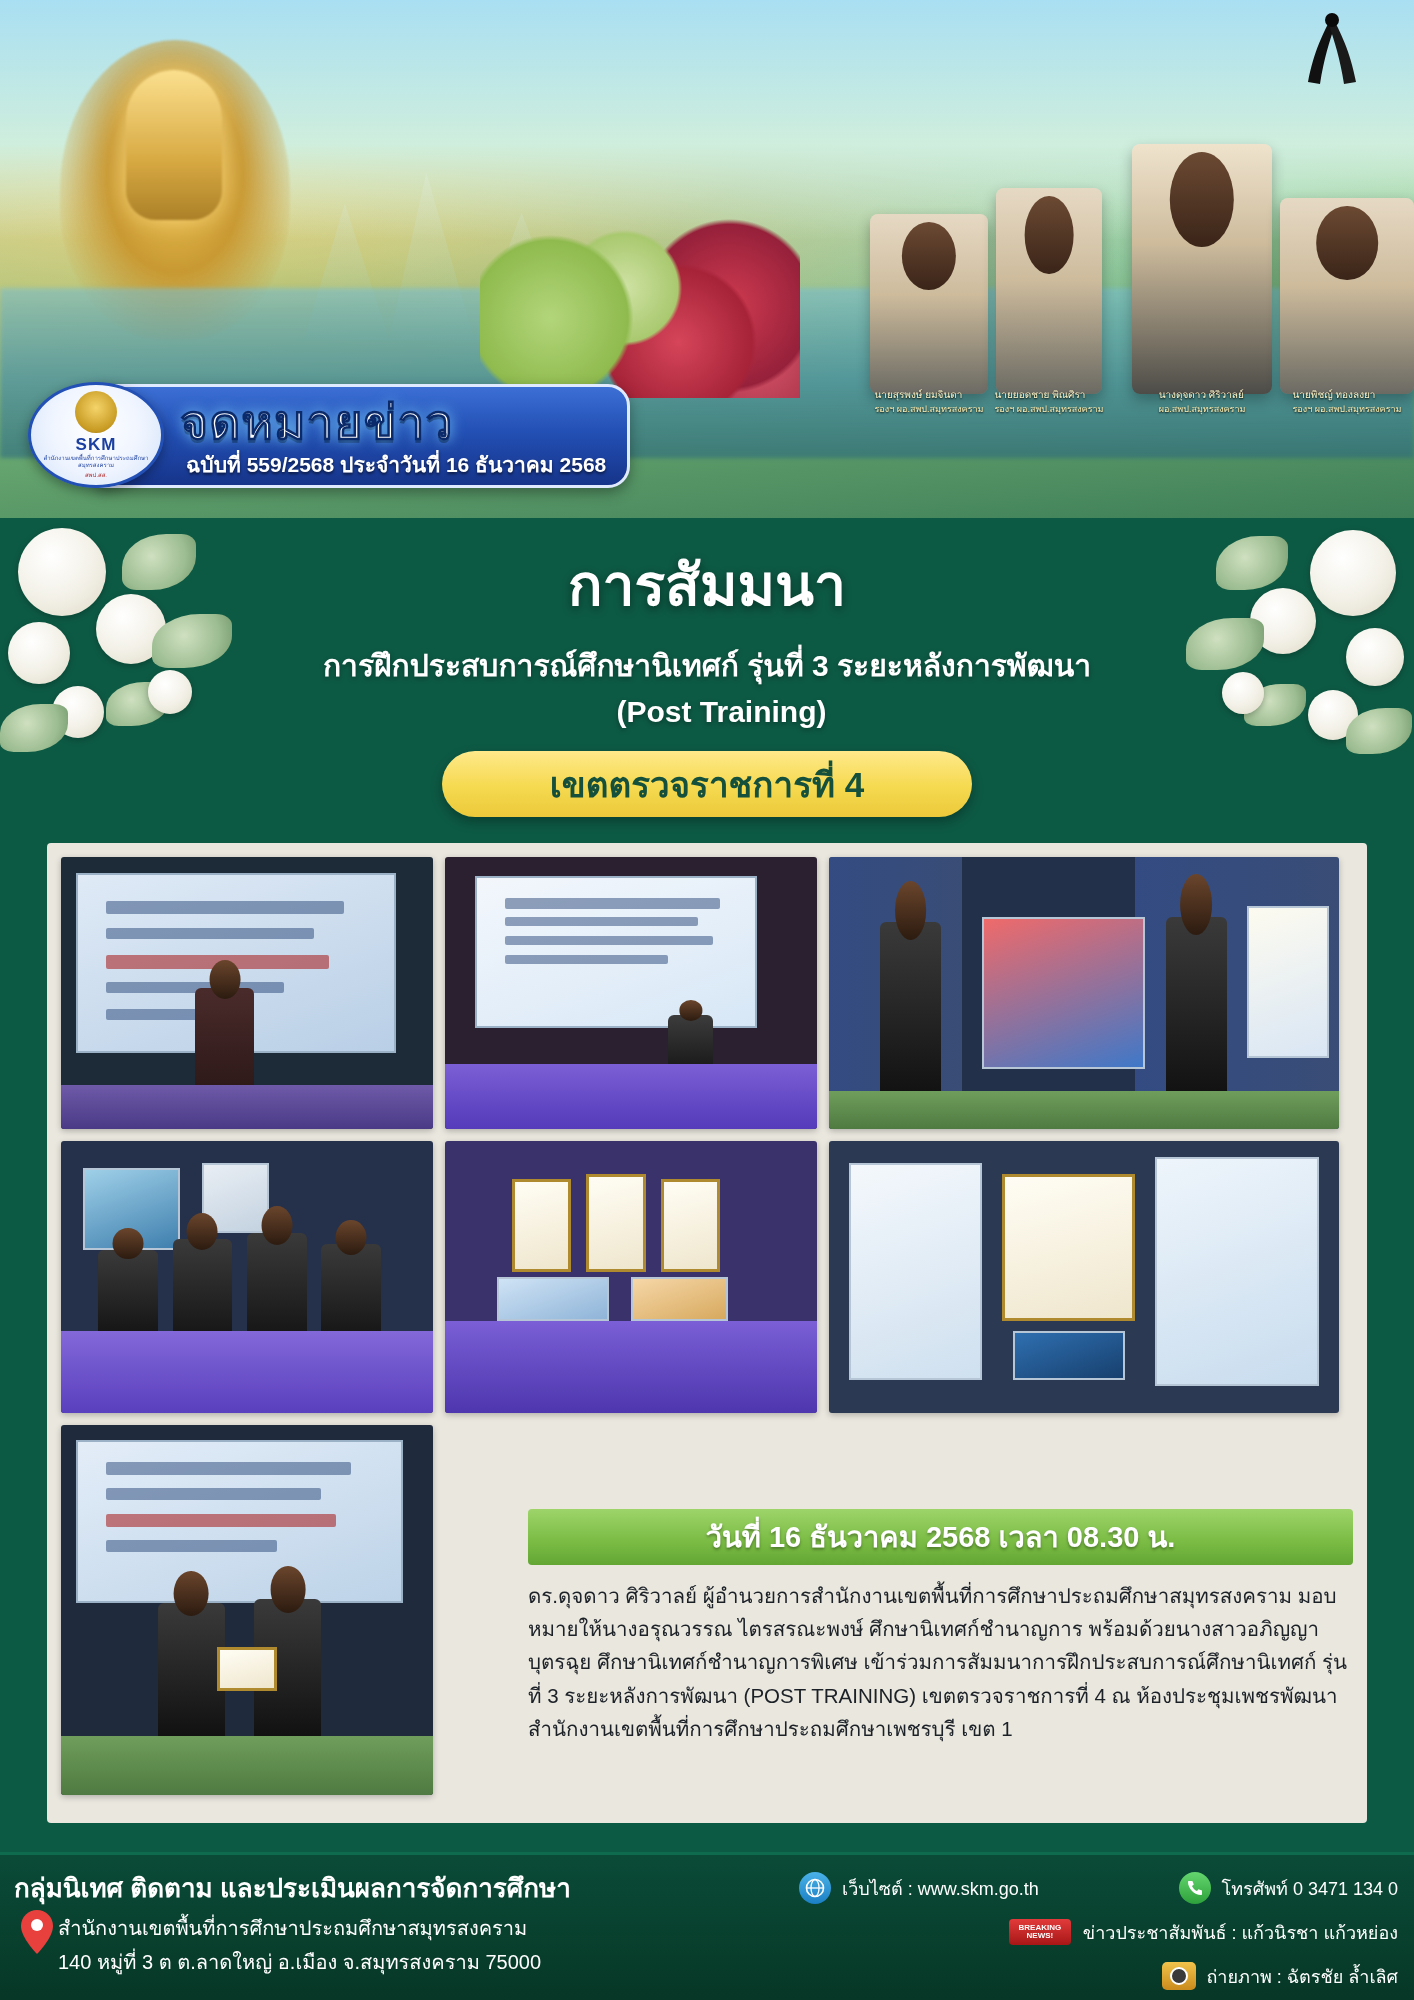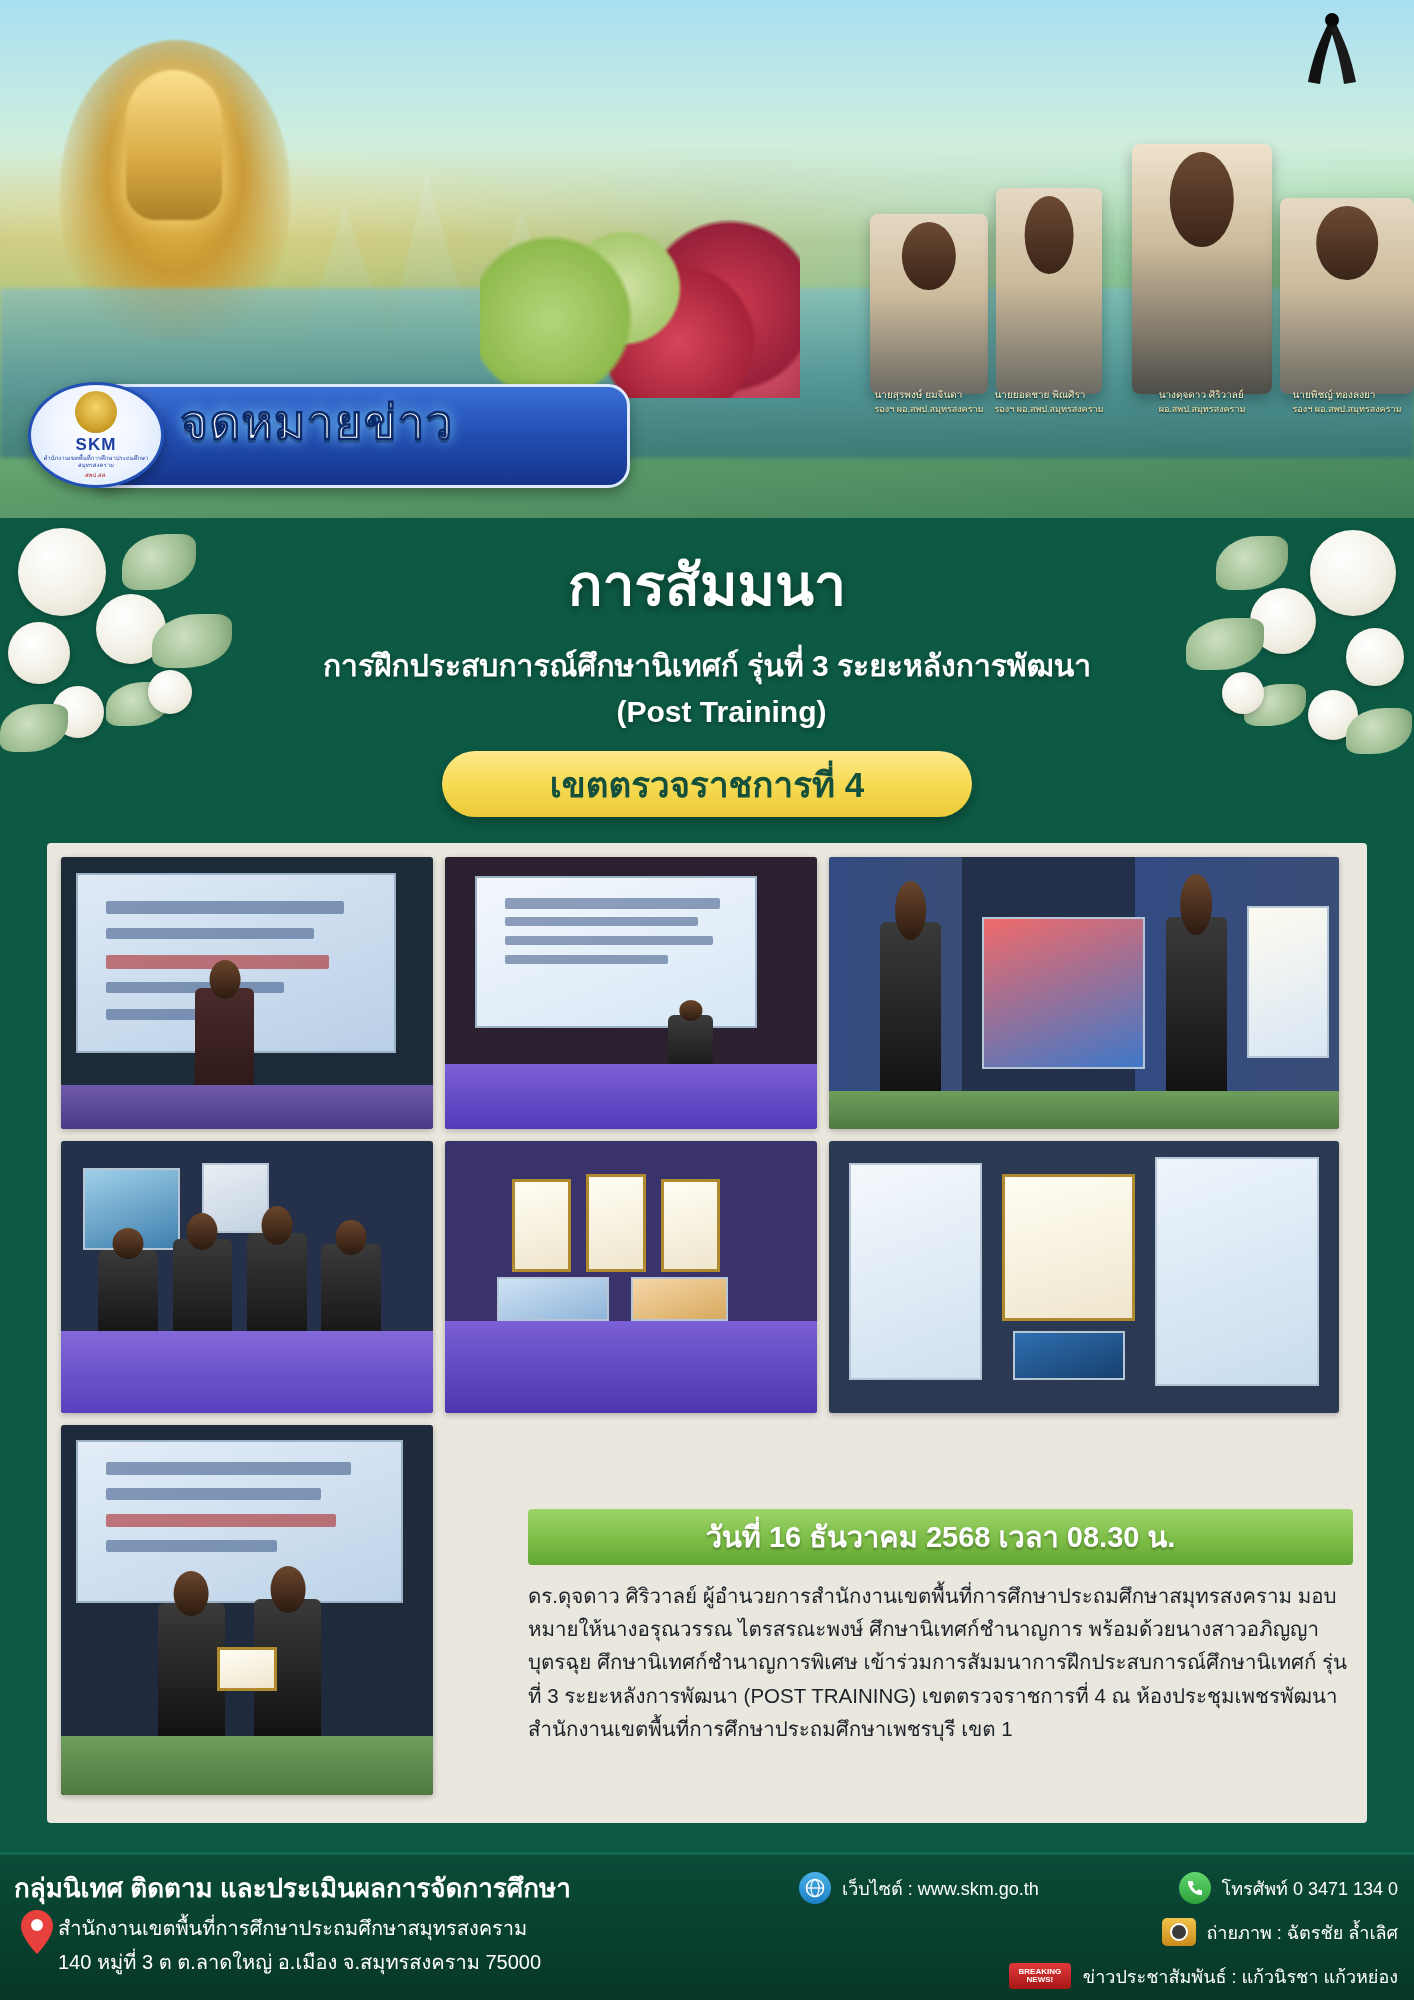--- a/index.html
+++ b/index.html
@@ -314,20 +314,21 @@
         <div class="person-cap">
           <span>นายพิชญ์ ทองลงยา</span>
           <span class="sub">รองฯ ผอ.สพป.สมุทรสงคราม</span>
         </div>
       </div>
     </div>
 
     <div class="news-ribbon">
       <div class="ribbon-bar"></div>
       <div class="ribbon-title">จดหมายข่าว</div>
+      <div class="ribbon-sub">ฉบับที่ 559/2568  ประจำวันที่ 16 ธันวาคม 2568</div>
       <div class="skm-logo">
         <div class="crest"></div>
         <div class="skm-text">SKM</div>
         <div class="skm-sub">สำนักงานเขตพื้นที่การศึกษาประถมศึกษาสมุทรสงคราม</div>
         <div class="skm-sub2">สพป.สส.</div>
       </div>
     </div>
   </div>
 
   <div class="body-wrap">
@@ -472,27 +473,27 @@
           <span class="circ green">
             <svg width="18" height="18" viewBox="0 0 18 18">
                 <path d="M3 2 L6.4 2 L7.8 5.6 L6 7 C6.9 9.3 8.7 11.1 11 12 L12.4 10.2 L16 11.6 L16 15 C16 15.6 15.6 16 15 16 C8.4 16 2 9.6 2 3 C2 2.4 2.4 2 3 2 Z" fill="#fff"></path>
               </svg>
           </span>
         </span>
         <span class="lbl">โทรศัพท์ 0 3471 134 0</span>
       </div>
 
       <div class="f-row" style="justify-content:flex-end;">
+        <span class="ic" style="flex:0 0 66px;">
+          <span class="badge-news">BREAKING NEWS!</span>
+        </span>
+        <span class="lbl">ข่าวประชาสัมพันธ์ : แก้วนิรชา แก้วหย่อง</span>
+      </div>
+
+      <div class="f-row" style="justify-content:flex-end;">
         <span class="ic">
             <span class="cam-icon"></span>
           </span>
         <span class="lbl">ถ่ายภาพ : ฉัตรชัย ล้ำเลิศ</span>
       </div>
-
-      <div class="f-row" style="justify-content:flex-end;">
-        <span class="ic" style="flex:0 0 66px;">
-          <span class="badge-news">BREAKING NEWS!</span>
-        </span>
-        <span class="lbl">ข่าวประชาสัมพันธ์ : แก้วนิรชา แก้วหย่อง</span>
-      </div>
     </div>
   </div>
 </div>
 
 </body></html>

